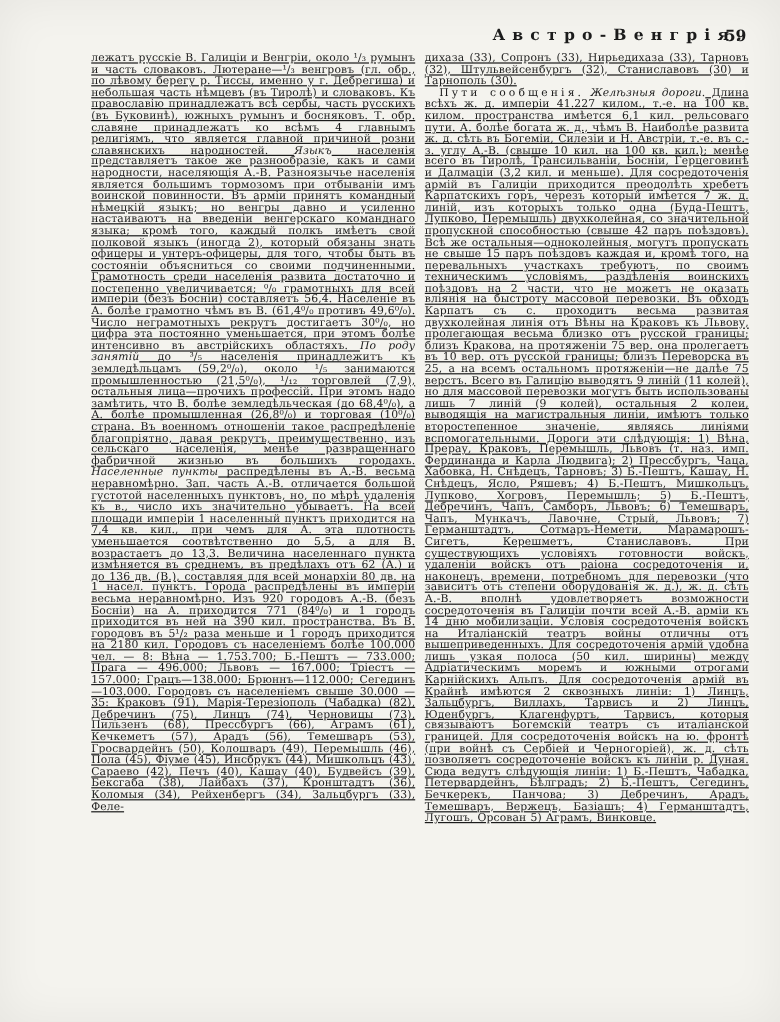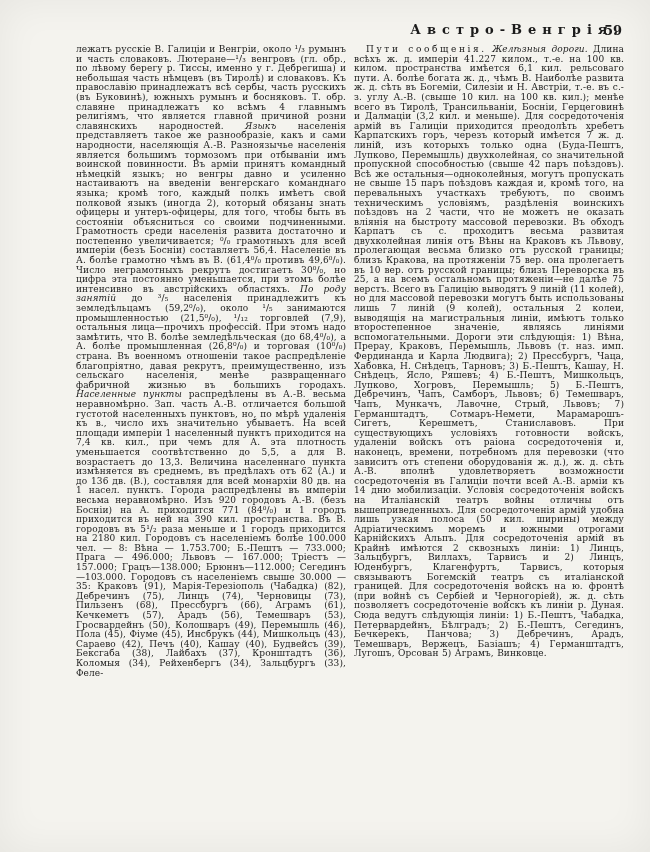--- a/index.html
+++ b/index.html
@@ -57,33 +57,34 @@
     letter-spacing: 0.1px;
     word-spacing: 0.4px;
   }
   .para {
     margin: 0;
     text-align: justify;
   }
   .para.indent {
     text-indent: 12px;
   }
-  .seg-normal { font-style: normal; }
+  .seg-normal { font-style: normal; text-decoration: underline; }
   .seg-italic { font-style: italic; }
   .seg-spaced { letter-spacing: 2.6px; }
 </style>
 </head>
 <body>
 
 <div class="page">
   <div class="page-header">
     <div class="page-title">Австро-Венгрія.</div>
     <div class="page-number">59</div>
   </div>
   <div class="text-columns">
     <div class="text-col">
         <p class="para"><span class="seg-normal">лежатъ русскіе В. Галиціи и Венгріи, около ¹/₃ румынъ и часть словаковъ. Лютеране—¹/₃ венгровъ (гл. обр., по лѣвому берегу р. Тиссы, именно у г. Дебрегиша) и небольшая часть нѣмцевъ (въ Тиролѣ) и словаковъ. Къ православію принадлежатъ всѣ сербы, часть русскихъ (въ Буковинѣ), южныхъ румынъ и босняковъ. Т. обр. славяне принадлежатъ ко всѣмъ 4 главнымъ религіямъ, что является главной причиной розни славянскихъ народностей. </span><span class="seg-italic">Языкъ</span><span class="seg-normal"> населенія представляетъ такое же разнообразіе, какъ и сами народности, населяющія А.-В. Разноязычье населенія является большимъ тормозомъ при отбываніи имъ воинской повинности. Въ арміи принятъ командный нѣмецкій языкъ; но венгры давно и усиленно настаиваютъ на введеніи венгерскаго команднаго языка; кромѣ того, каждый полкъ имѣетъ свой полковой языкъ (иногда 2), который обязаны знать офицеры и унтеръ-офицеры, для того, чтобы быть въ состояніи объясниться со своими подчиненными. Грамотность среди населенія развита достаточно и постепенно увеличивается; ⁰/₀ грамотныхъ для всей имперіи (безъ Босніи) составляетъ 56,4. Населеніе въ А. болѣе грамотно чѣмъ въ В. (61,4⁰/₀ противъ 49,6⁰/₀). Число неграмотныхъ рекрутъ достигаетъ 30⁰/₀, но цифра эта постоянно уменьшается, при этомъ болѣе интенсивно въ австрійскихъ областяхъ. </span><span class="seg-italic">По роду занятій</span><span class="seg-normal"> до ³/₅ населенія принадлежитъ къ земледѣльцамъ (59,2⁰/₀), около ¹/₅ занимаются промышленностью (21,5⁰/₀), ¹/₁₂ торговлей (7,9), остальныя лица—прочихъ профессій. При этомъ надо замѣтить, что В. болѣе земледѣльческая (до 68,4⁰/₀), а А. болѣе промышленная (26,8⁰/₀) и торговая (10⁰/₀) страна. Въ военномъ отношеніи такое распредѣленіе благопріятно, давая рекрутъ, преимущественно, изъ сельскаго населенія, менѣе развращеннаго фабричной жизнью въ большихъ городахъ. </span><span class="seg-italic">Населенные пункты</span><span class="seg-normal"> распредѣлены въ А.-В. весьма неравномѣрно. Зап. часть А.-В. отличается большой густотой населенныхъ пунктовъ, но, по мѣрѣ удаленія къ в., число ихъ значительно убываетъ. На всей площади имперіи 1 населенный пунктъ приходится на 7,4 кв. кил., при чемъ для А. эта плотность уменьшается соотвѣтственно до 5,5, а для В. возрастаетъ до 13,3. Величина населеннаго пункта измѣняется въ среднемъ, въ предѣлахъ отъ 62 (А.) и до 136 дв. (В.), составляя для всей монархіи 80 дв. на 1 насел. пунктъ. Города распредѣлены въ имперіи весьма неравномѣрно. Изъ 920 городовъ А.-В. (безъ Босніи) на А. приходится 771 (84⁰/₀) и 1 городъ приходится въ ней на 390 кил. пространства. Въ В. городовъ въ 5¹/₂ раза меньше и 1 городъ приходится на 2180 кил. Городовъ съ населеніемъ болѣе 100.000 чел. — 8: Вѣна — 1.753.700; Б.-Пештъ — 733.000; Прага — 496.000; Львовъ — 167.000; Тріестъ — 157.000; Грацъ—138.000; Брюннъ—112.000; Сегединъ—103.000. Городовъ съ населеніемъ свыше 30.000 — 35: Краковъ (91), Марія-Терезіополь (Чабадка) (82), Дебречинъ (75), Линцъ (74), Черновицы (73), Пильзенъ (68), Прессбургъ (66), Аграмъ (61), Кечкеметъ (57), Арадъ (56), Темешваръ (53), Гросвардейнъ (50), Колошваръ (49), Перемышль (46), Пола (45), Фіуме (45), Инсбрукъ (44), Мишкольцъ (43), Сараево (42), Печъ (40), Кашау (40), Будвейсъ (39), Бексгаба (38), Лайбахъ (37), Кронштадтъ (36), Коломыя (34), Рейхенбергъ (34), Зальцбургъ (33), Феле-</span></p>
       </div>
     <div class="text-col">
+        <p class="para"><span class="seg-normal">дихаза (33), Сопронъ (33), Нирьедихаза (33), Тарновъ (32), Штульвейсенбургъ (32), Станиславовъ (30) и Тарнополь (30).</span></p>
         <p class="para indent"><span class="seg-spaced">Пути сообщенія.</span><span class="seg-italic"> Желѣзныя дороги.</span><span class="seg-normal"> Длина всѣхъ ж. д. имперіи 41.227 килом., т.-е. на 100 кв. килом. пространства имѣется 6,1 кил. рельсоваго пути. А. болѣе богата ж. д., чѣмъ В. Наиболѣе развита ж. д. сѣть въ Богеміи, Силезіи и Н. Австріи, т.-е. въ с.-з. углу А.-В. (свыше 10 кил. на 100 кв. кил.); менѣе всего въ Тиролѣ, Трансильваніи, Босніи, Герцеговинѣ и Далмаціи (3,2 кил. и меньше). Для сосредоточенія армій въ Галиціи приходится преодолѣть хребетъ Карпатскихъ горъ, черезъ который имѣется 7 ж. д. линій, изъ которыхъ только одна (Буда-Пештъ, Лупково, Перемышль) двухколейная, со значительной пропускной способностью (свыше 42 паръ поѣздовъ). Всѣ же остальныя—одноколейныя, могутъ пропускать не свыше 15 паръ поѣздовъ каждая и, кромѣ того, на перевальныхъ участкахъ требуютъ, по своимъ техническимъ условіямъ, раздѣленія воинскихъ поѣздовъ на 2 части, что не можетъ не оказать вліянія на быстроту массовой перевозки. Въ обходъ Карпатъ съ с. проходитъ весьма развитая двухколейная линія отъ Вѣны на Краковъ къ Львову, пролегающая весьма близко отъ русской границы; близъ Кракова, на протяженіи 75 вер. она пролегаетъ въ 10 вер. отъ русской границы; близъ Переворска въ 25, а на всемъ остальномъ протяженіи—не далѣе 75 верстъ. Всего въ Галицію выводятъ 9 линій (11 колей), но для массовой перевозки могутъ быть использованы лишь 7 линій (9 колей), остальныя 2 колеи, выводящія на магистральныя линіи, имѣютъ только второстепенное значеніе, являясь линіями вспомогательными. Дороги эти слѣдующія: 1) Вѣна, Прерау, Краковъ, Перемышль, Львовъ (т. наз. имп. Фердинанда и Карла Людвига); 2) Прессбургъ, Чаца, Хабовка, Н. Снѣдецъ, Тарновъ; 3) Б.-Пештъ, Кашау, Н. Снѣдецъ, Ясло, Ряшевъ; 4) Б.-Пештъ, Мишкольцъ, Лупково, Хогровъ, Перемышль; 5) Б.-Пештъ, Дебречинъ, Чапъ, Самборъ, Львовъ; 6) Темешваръ, Чапъ, Мункачъ, Лавочне, Стрый, Львовъ; 7) Германштадтъ, Сотмаръ-Немети, Марамарошъ-Сигетъ, Керешметъ, Станиславовъ. При существующихъ условіяхъ готовности войскъ, удаленіи войскъ отъ раіона сосредоточенія и, наконецъ, времени, потребномъ для перевозки (что зависитъ отъ степени оборудованія ж. д.), ж. д. сѣть А.-В. вполнѣ удовлетворяетъ возможности сосредоточенія въ Галиціи почти всей А.-В. арміи къ 14 дню мобилизаціи. Условія сосредоточенія войскъ на Италіанскій театръ войны отличны отъ вышеприведенныхъ. Для сосредоточенія армій удобна лишь узкая полоса (50 кил. ширины) между Адріатическимъ моремъ и южными отрогами Карнійскихъ Альпъ. Для сосредоточенія армій въ Крайнѣ имѣются 2 сквозныхъ линіи: 1) Линцъ, Зальцбургъ, Виллахъ, Тарвисъ и 2) Линцъ, Юденбургъ, Клагенфуртъ, Тарвисъ, которыя связываютъ Богемскій театръ съ италіанской границей. Для сосредоточенія войскъ на ю. фронтѣ (при войнѣ съ Сербіей и Черногоріей), ж. д. сѣть позволяетъ сосредоточеніе войскъ къ линіи р. Дуная. Сюда ведутъ слѣдующія линіи: 1) Б.-Пештъ, Чабадка, Петервардейнъ, Бѣлградъ; 2) Б.-Пештъ, Сегединъ, Бечкерекъ, Панчова; 3) Дебречинъ, Арадъ, Темешваръ, Вержецъ, Базіашъ; 4) Германштадтъ, Лугошъ, Орсован 5) Аграмъ, Винковце.</span></p>
       </div>
   </div>
 </div>
 
 </body></html>

